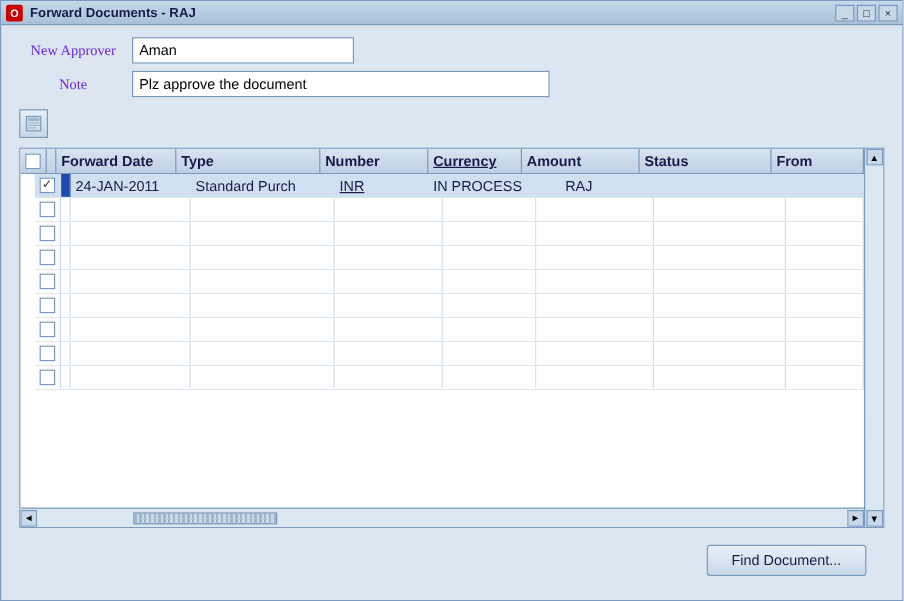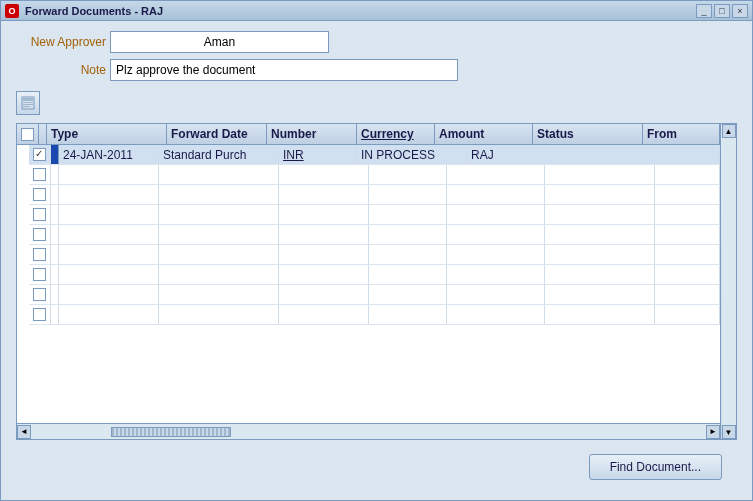--- a/index.html
+++ b/index.html
@@ -70,32 +70,33 @@
       padding: 10px 15px;
       gap: 6px;
     }
     .form-row {
       display: flex;
       align-items: center;
       gap: 4px;
     }
     .form-label {
       font-size: 12px;
-      color: #a16207;
-      text-align: right;
+      color: #6d28d9;
+      text-align: center;
       min-width: 90px;
+      font-family: Liberation Serif, serif;
     }
     .form-input {
       background: white;
       border: 1px solid #7a9abf;
       padding: 2px 5px;
       font-size: 12px;
       height: 22px;
     }
-    .input-approver { width: 219px; text-align: center; }
+    .input-approver { width: 185px; }
     .input-note { width: 348px; }
     .toolbar-row {
       display: flex;
       align-items: center;
       margin: 4px 0 2px 0;
     }
     .toolbar-btn {
       width: 24px;
       height: 24px;
       background: linear-gradient(to bottom, #e8f0f8, #c8d8e8);
@@ -345,22 +346,22 @@
 
     <div class="table-container">
       <div class="table-with-scroll">
         <div class="table-main">
 
           <div class="table-header">
             <div class="col-check">
               <div class="checkbox"></div>
             </div>
             <div class="col-indicator"></div>
+            <div class="th col-date">Forward Date</div>
             <div class="th col-type">Type</div>
-            <div class="th col-date">Forward Date</div>
             <div class="th col-number">Number</div>
             <div class="th col-currency">Currency</div>
             <div class="th col-amount">Amount</div>
             <div class="th col-status">Status</div>
             <div class="th col-from">From</div>
           </div>
 
           <div class="table-body">
 
             <div class="table-row selected">

